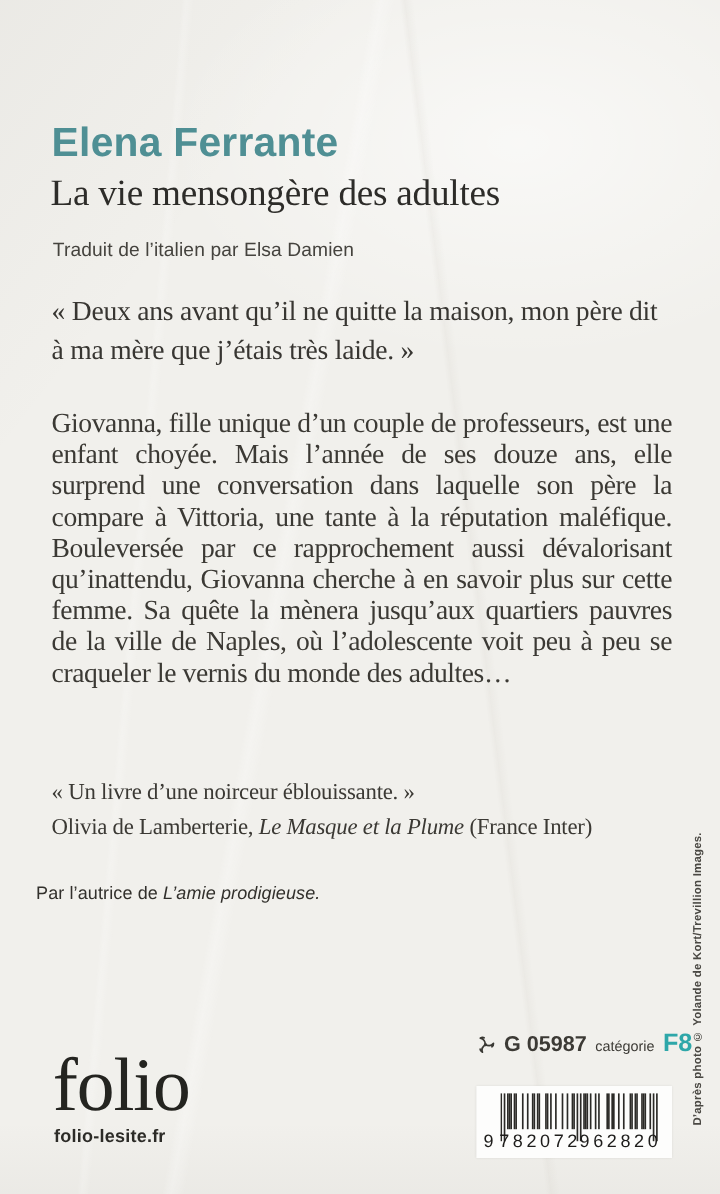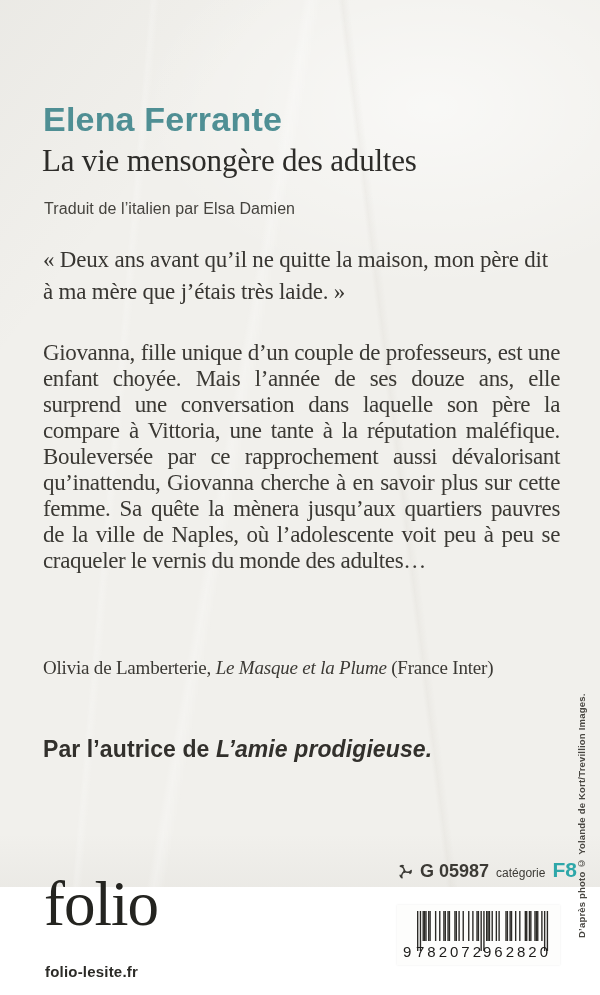--- a/index.html
+++ b/index.html
@@ -1,18 +1,18 @@
 <!DOCTYPE html>
 <html><head>
 <meta charset="utf-8">
 <style>
   html,body{margin:0;padding:0;}
   body{width:600px;height:995px;overflow:hidden;font-family:"Liberation Sans",sans-serif;}
   .page{
-    position:relative;width:600px;height:887px;
+    position:relative;width:600px;height:995px;
     background:
       radial-gradient(ellipse 420px 260px at 72% 12%, rgba(255,255,255,.55), rgba(255,255,255,0) 70%),
       linear-gradient(128deg, rgba(120,115,105,.05) 0%, rgba(120,115,105,0) 22%),
       linear-gradient(0deg, rgba(140,135,125,.06) 0%, rgba(140,135,125,0) 6%),
       #f1f0ec;
     color:#3a3833;
   }
   
   .page::before{
     content:"";position:absolute;inset:0;pointer-events:none;
@@ -29,25 +29,25 @@
   .translation{position:absolute;left:44px;top:200px;font-size:16px;font-weight:normal;color:#45433e;letter-spacing:.1px;}
 
   .pullquote{position:absolute;left:43px;top:244px;width:517px;margin:0;
     font-size:23px;line-height:32px;color:#383632;letter-spacing:-.2px;}
   .synopsis{position:absolute;left:43px;top:340px;width:517px;margin:0;
     font-size:23px;line-height:26px;color:#3b3934;letter-spacing:-.35px;text-align:justify;}
 
   .review{position:absolute;left:43px;top:650px;width:515px;font-size:19px;color:#3b3934;letter-spacing:-.2px;}
   .review-attrib{margin-top:7px;}
 
-  .note{position:absolute;left:43px;top:736px;font-size:23px;font-weight:bold;color:#32302c;letter-spacing:.1px;}
+  .note{position:absolute;left:30px;top:736px;font-size:15px;font-weight:normal;color:#32302c;letter-spacing:.1px;}
   .note em{font-style:italic;}
 
   .folio-logo{position:absolute;left:44px;top:868px;font-size:63px;color:#242420;letter-spacing:-1px;}
-  .folio-site{position:absolute;left:45px;top:939px;font-size:15px;font-weight:bold;color:#2c2b27;letter-spacing:.2px;margin-top:24px;}
+  .folio-site{position:absolute;left:45px;top:939px;font-size:15px;font-weight:bold;color:#2c2b27;letter-spacing:.2px;}
 
   .codes-row{position:absolute;left:396px;top:858px;display:flex;align-items:baseline;gap:7px;white-space:nowrap;}
   .fleuron{position:relative;top:3px;}
   .catalog{font-size:18px;color:#3c3a35;font-weight:bold;}
   .cat-label{font-size:12px;color:#3c3a35;}
   .cat-value{font-size:21px;font-weight:bold;color:#2ea7a9;letter-spacing:0;}
   .isbn{position:absolute;right:46px;top:883px;font-size:15px;color:#3c3a35;letter-spacing:.2px;}
 
   .barcode-box{position:absolute;right:40px;top:905px;width:163px;height:60px;background:#fdfdfc;
     box-shadow:0 0 2px rgba(0,0,0,.08);}
@@ -71,20 +71,21 @@
 
   <h1 class="title serif">La vie mensongère des adultes</h1>
 
   <div class="translation">Traduit de l’italien par Elsa Damien</div>
 
   <p class="pullquote serif">« Deux ans avant qu’il ne quitte la maison, mon père dit à ma mère que j’étais très laide. »</p>
 
   <p class="synopsis serif">Giovanna, fille unique d’un couple de professeurs, est une enfant choyée. Mais l’année de ses douze ans, elle surprend une conversation dans laquelle son père la compare à Vittoria, une tante à la réputation maléfique. Bouleversée par ce rapprochement aussi dévalorisant qu’inattendu, Giovanna cherche à en savoir plus sur cette femme. Sa quête la mènera jusqu’aux quartiers pauvres de la ville de Naples, où l’adolescente voit peu à peu se craqueler le vernis du monde des adultes…</p>
 
   <div class="review serif">
+    <div class="review-quote">« Un livre d’une noirceur éblouissante. »</div>
     <div class="review-attrib">
       <span>Olivia de Lamberterie, </span><em>Le Masque et la Plume</em><span> (France Inter)</span>
     </div>
   </div>
 
   <div class="note">
     <span>Par l’autrice de </span><em>L’amie prodigieuse.</em>
   </div>
 
   <div class="folio-logo serif">folio</div>

